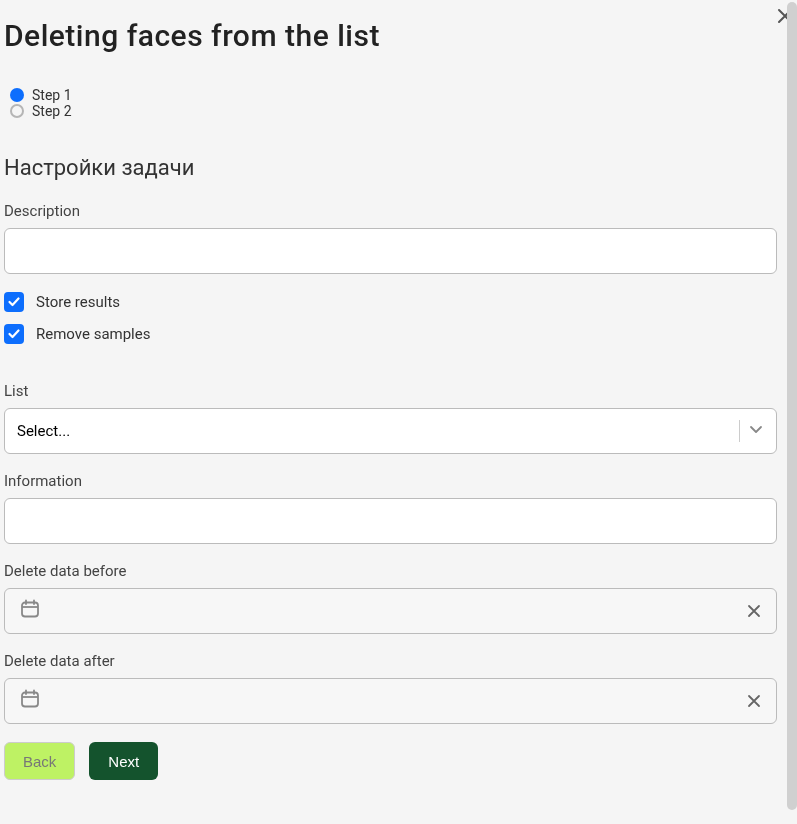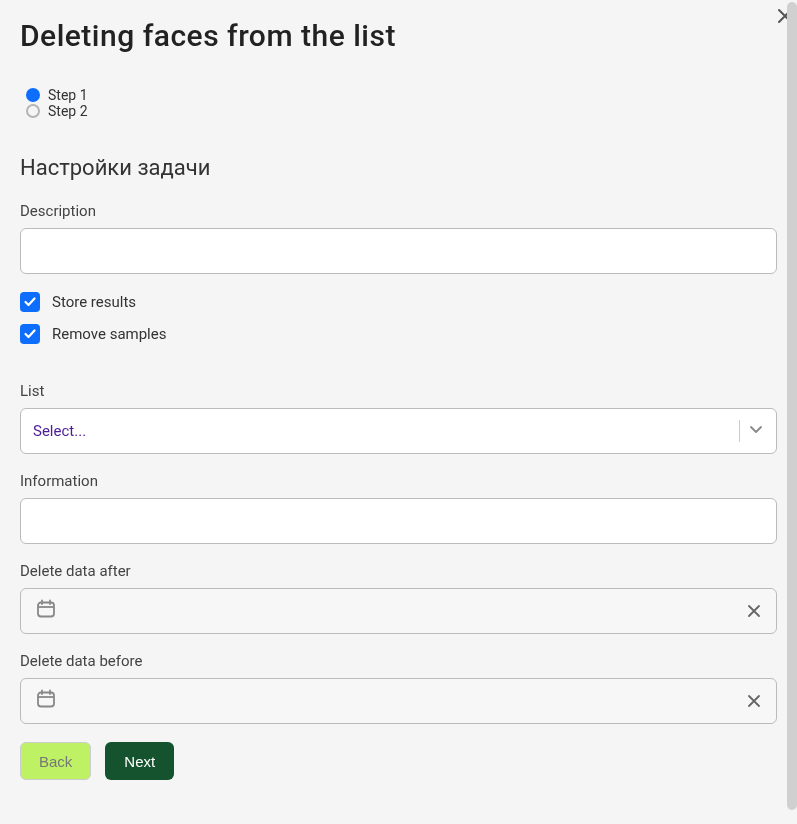--- a/index.html
+++ b/index.html
@@ -8,21 +8,21 @@
     padding: 0;
     width: 797px;
     height: 824px;
     font-family: -apple-system, BlinkMacSystemFont, "Segoe UI", Roboto, "Helvetica Neue", Arial, sans-serif;
     background: #f5f5f5;
     color: #333;
     overflow: hidden;
     position: relative;
   }
   .container {
-    padding: 12px 20px 20px 20px;
+    padding: 12px 20px 20px 4px;
     height: 100%;
     overflow-y: auto;
   }
   .title {
     font-size: 30px;
     font-weight: 500;
     color: #222;
     margin: 6px 0 34px 0;
     letter-spacing: 0.5px;
   }
@@ -114,21 +114,21 @@
     justify-content: center;
     cursor: pointer;
     flex-shrink: 0;
   }
   .checkbox svg { stroke: #fff; }
   .field-group { margin-bottom: 18px; }
   .select-box {
     justify-content: space-between;
     cursor: pointer;
   }
-  .select-placeholder { color: #4c1d95; }
+  .select-placeholder { color: #000000; }
   .select-divider {
     display: flex;
     align-items: center;
     gap: 8px;
   }
   .select-vline {
     width: 1px;
     height: 22px;
     background: #ccc;
   }
@@ -250,57 +250,57 @@
       </span>
     </div>
   </div>
 
   <div class="field-group">
     <label class="field-label">Information</label>
     <input class="text-input" type="text" style="margin-bottom: 0px;" value="">
   </div>
 
   <div class="field-group">
+    <label class="field-label">Delete data before</label>
+    <div class="date-box">
+      <span class="date-left">
+        <span>
+          <svg width="22" height="22" viewBox="0 0 22 22" fill="none">
+              <rect x="3" y="4.5" width="16" height="14" rx="3" stroke="#888" stroke-width="1.8"></rect>
+              <path d="M3 9 H19" stroke="#888" stroke-width="1.8"></path>
+              <path d="M7 2.5 V6 M15 2.5 V6" stroke="#888" stroke-width="1.8" stroke-linecap="round"></path>
+            </svg>
+        </span>
+      </span>
+      <span class="clear-x">
+        <svg width="16" height="16" viewBox="0 0 16 16" fill="none">
+            <path d="M3 3 L13 13 M13 3 L3 13" stroke="currentColor" stroke-width="1.8" stroke-linecap="round"></path>
+          </svg>
+      </span>
+    </div>
+  </div>
+
+  <div class="field-group">
     <label class="field-label">Delete data after</label>
     <div class="date-box">
       <span class="date-left">
         <span>
           <svg width="22" height="22" viewBox="0 0 22 22" fill="none">
               <rect x="3" y="4.5" width="16" height="14" rx="3" stroke="#888" stroke-width="1.8"></rect>
               <path d="M3 9 H19" stroke="#888" stroke-width="1.8"></path>
               <path d="M7 2.5 V6 M15 2.5 V6" stroke="#888" stroke-width="1.8" stroke-linecap="round"></path>
             </svg>
         </span>
       </span>
       <span class="clear-x">
         <svg width="16" height="16" viewBox="0 0 16 16" fill="none">
             <path d="M3 3 L13 13 M13 3 L3 13" stroke="currentColor" stroke-width="1.8" stroke-linecap="round"></path>
           </svg>
       </span>
     </div>
   </div>
 
-  <div class="field-group">
-    <label class="field-label">Delete data before</label>
-    <div class="date-box">
-      <span class="date-left">
-        <span>
-          <svg width="22" height="22" viewBox="0 0 22 22" fill="none">
-              <rect x="3" y="4.5" width="16" height="14" rx="3" stroke="#888" stroke-width="1.8"></rect>
-              <path d="M3 9 H19" stroke="#888" stroke-width="1.8"></path>
-              <path d="M7 2.5 V6 M15 2.5 V6" stroke="#888" stroke-width="1.8" stroke-linecap="round"></path>
-            </svg>
-        </span>
-      </span>
-      <span class="clear-x">
-        <svg width="16" height="16" viewBox="0 0 16 16" fill="none">
-            <path d="M3 3 L13 13 M13 3 L3 13" stroke="currentColor" stroke-width="1.8" stroke-linecap="round"></path>
-          </svg>
-      </span>
-    </div>
-  </div>
-
   <div class="buttons">
     <button class="btn btn-back">Back</button>
     <button class="btn btn-next">Next</button>
   </div>
 
 </div>
 
 </body></html>

